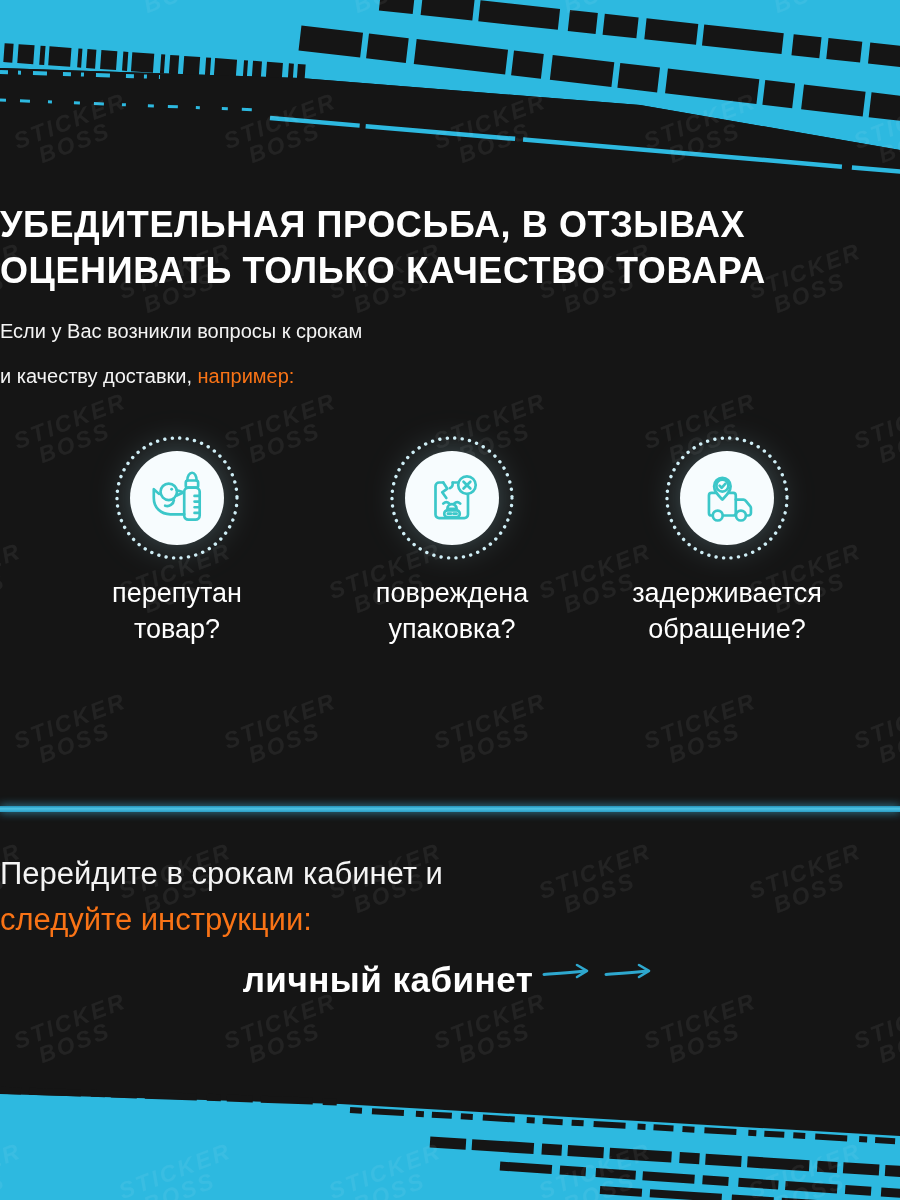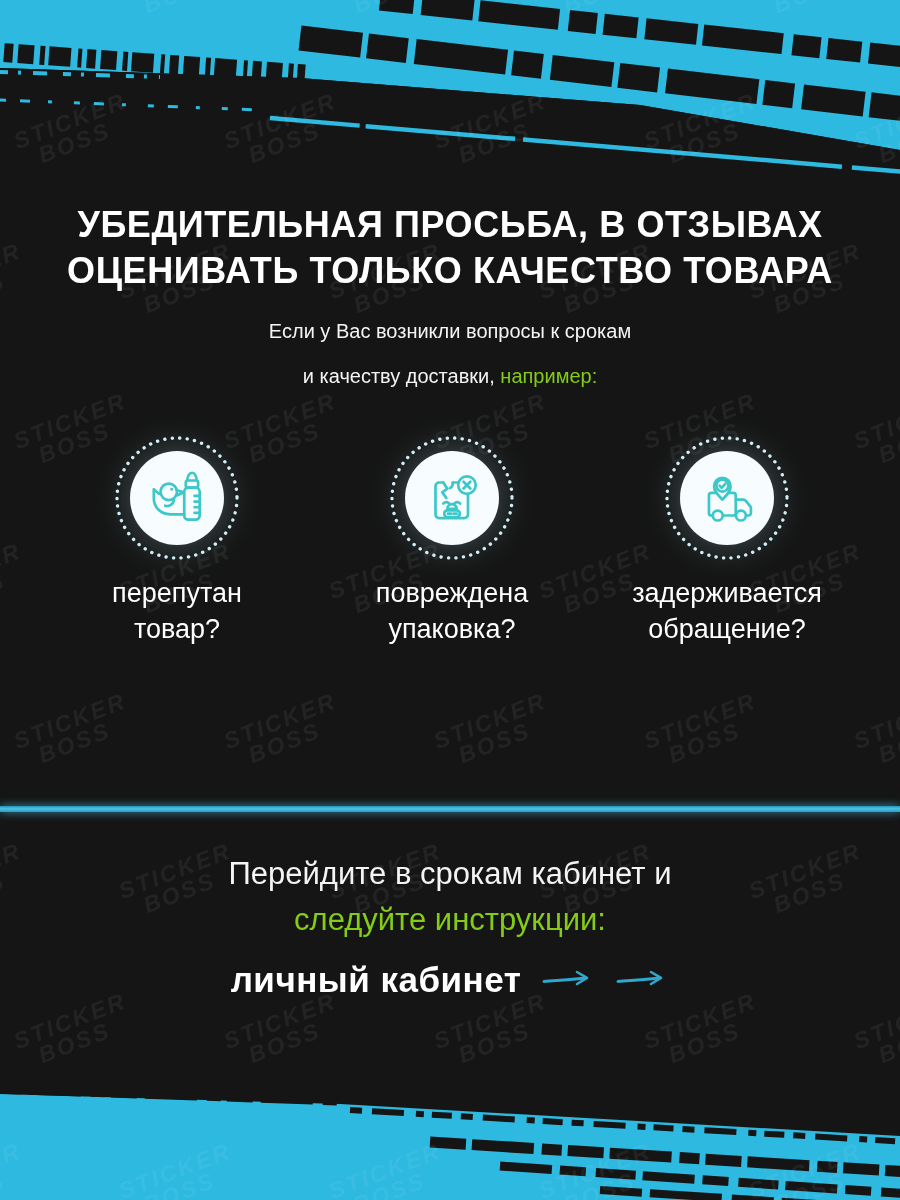--- a/index.html
+++ b/index.html
@@ -15,42 +15,42 @@
   
   .wm-layer{position:absolute;inset:0;z-index:1;pointer-events:none;overflow:hidden;}
   .wm{
     position:absolute;transform:rotate(-21deg);
     font-weight:bold;font-style:italic;font-size:23px;line-height:.95;
     letter-spacing:2.5px;color:rgba(255,255,255,0.062);white-space:nowrap;
   }
   .wm .l2{display:block;padding-left:18px;}
   
   .content{position:absolute;inset:0;z-index:2;}
-  .center{position:absolute;left:0;width:100%;text-align:center;}
+  .center{position:absolute;left:0;width:100%;text-align:left;}
   .main-heading{top:202px;font-size:36px;line-height:46px;font-weight:800;color:#ffffff;letter-spacing:.6px;margin:0;}
   .intro{top:309px;font-size:20px;line-height:45px;color:#f4f4f4;margin:0;}
-  .accent{color:#84cc16;}
+  .accent{color:#f97316;}
   
   .issue{position:absolute;top:434px;width:300px;text-align:center;}
   .issue-1{left:27px;}.issue-2{left:302px;text-align:center;}.issue-3{left:577px;}
   .circle-wrap{
     position:relative;width:128px;height:128px;margin:0 auto;
     filter:drop-shadow(0 0 16px rgba(170,225,240,.30));
   }
   .circle-wrap svg.ring{position:absolute;left:0;top:0;}
   .circle-wrap svg.glyph{position:absolute;left:31px;top:31px;}
   .issue-label{margin-top:13px;font-size:27px;line-height:36px;color:#ffffff;}
   
   .support-heading{top:695px;font-size:35px;line-height:43px;font-weight:800;color:#2fa9d4;letter-spacing:.6px;margin:0;}
   .divider{position:absolute;top:806px;left:0;width:100%;height:6px;
     background:linear-gradient(180deg,#2491b8,#4cc3e4 45%,#2b9cc3);
     box-shadow:0 0 10px rgba(70,195,235,.75);}
   .instruction{top:851px;font-size:31px;line-height:46px;color:#f4f4f4;margin:0;}
   
-  .steps-row{position:absolute;left:0;width:100%;display:flex;justify-content:center;align-items:center;gap:20px;
+  .steps-row{position:absolute;left:0;width:100%;display:flex;justify-content:center;gap:8px;
     font-size:35px;font-weight:800;color:#ffffff;letter-spacing:.5px;}
   .steps-row-1{top:960px;}
   .steps-row-2{top:1028px;}
   .arrow svg{display:block;}
 </style>
 </head>
 <body>
 
 <div class="page">
 

